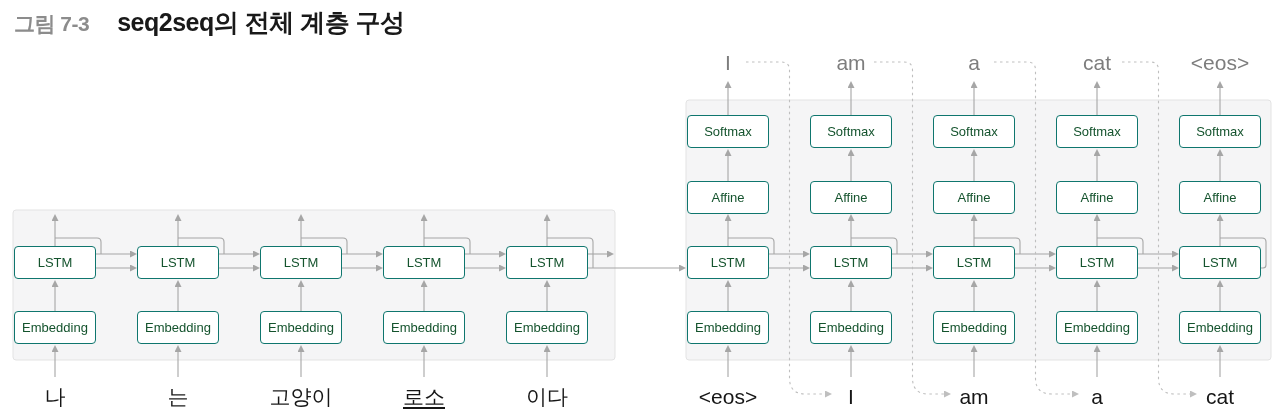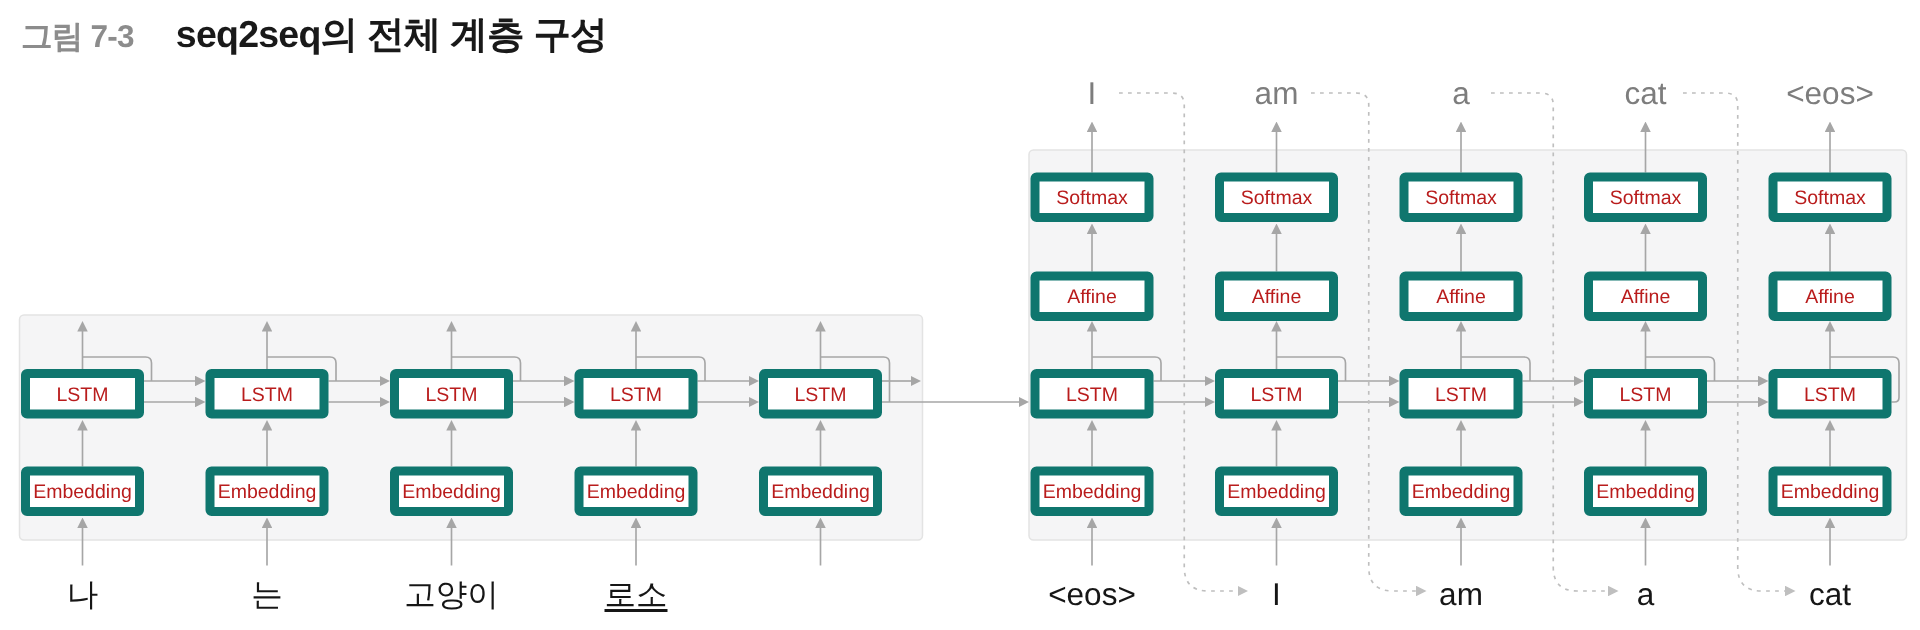--- a/index.html
+++ b/index.html
@@ -11,23 +11,23 @@
     font-family:"Liberation Sans","DejaVu Sans",sans-serif;
   }
   .canvas svg{position:absolute;left:0;top:0;}
   
   .title{position:absolute;left:14px;top:6px;white-space:nowrap;}
   .fig-num{font-size:21px;font-weight:bold;color:#8c8c8c;letter-spacing:-0.5px;}
   .fig-text{font-size:25px;font-weight:600;color:#191919;margin-left:28px;letter-spacing:-0.5px;}
   
   .box{
     position:absolute;width:82px;height:33px;box-sizing:border-box;
-    background:#ffffff;border:6px solid #0f766e;border-radius:4px;
+    background:#ffffff;border:1px solid #0f766e;border-radius:4px;
     display:flex;align-items:center;justify-content:center;
-    font-size:13px;color:#b91c1c;
+    font-size:13px;color:#14532d;
   }
   
   .word{
     position:absolute;width:120px;text-align:center;
     font-size:21px;line-height:26px;color:#161616;white-space:nowrap;
   }
   .word.out{color:#7d7d7d;}
   .word.u{text-decoration:underline;text-underline-offset:3px;}
   
   line.a,path.e{stroke:#a6a6a6;stroke-width:1.1;fill:none;}
@@ -196,20 +196,21 @@
   <div class="word out" style="left:668px;top:50px">I</div>
   <div class="word out" style="left:791px;top:50px">am</div>
   <div class="word out" style="left:914px;top:50px">a</div>
   <div class="word out" style="left:1037px;top:50px">cat</div>
   <div class="word out" style="left:1160px;top:50px">&lt;eos&gt;</div>
 
   <div class="word" style="left:-5px;top:384px">나</div>
   <div class="word" style="left:118px;top:384px">는</div>
   <div class="word" style="left:241px;top:384px">고양이</div>
   <div class="word u" style="left:364px;top:384px">로소</div>
+  <div class="word" style="left:487px;top:384px">이다</div>
 
   <div class="word" style="left:668px;top:384px">&lt;eos&gt;</div>
   <div class="word" style="left:791px;top:384px">I</div>
   <div class="word" style="left:914px;top:384px">am</div>
   <div class="word" style="left:1037px;top:384px">a</div>
   <div class="word" style="left:1160px;top:384px">cat</div>
 
 </div>
 
 </body></html>

